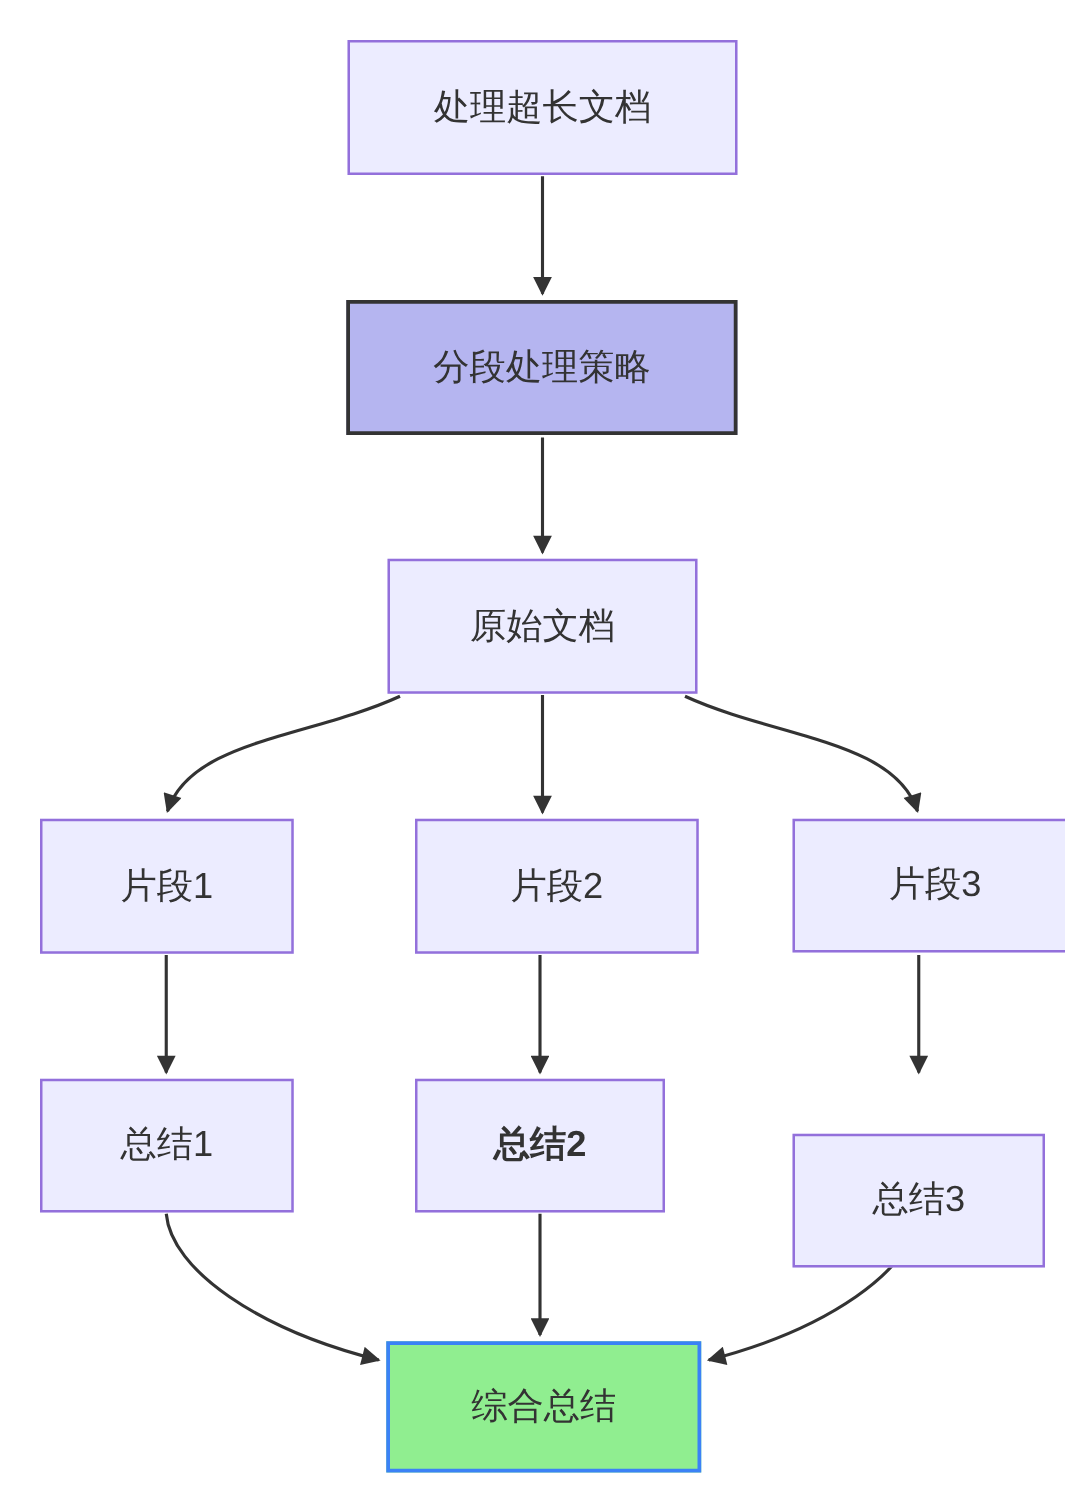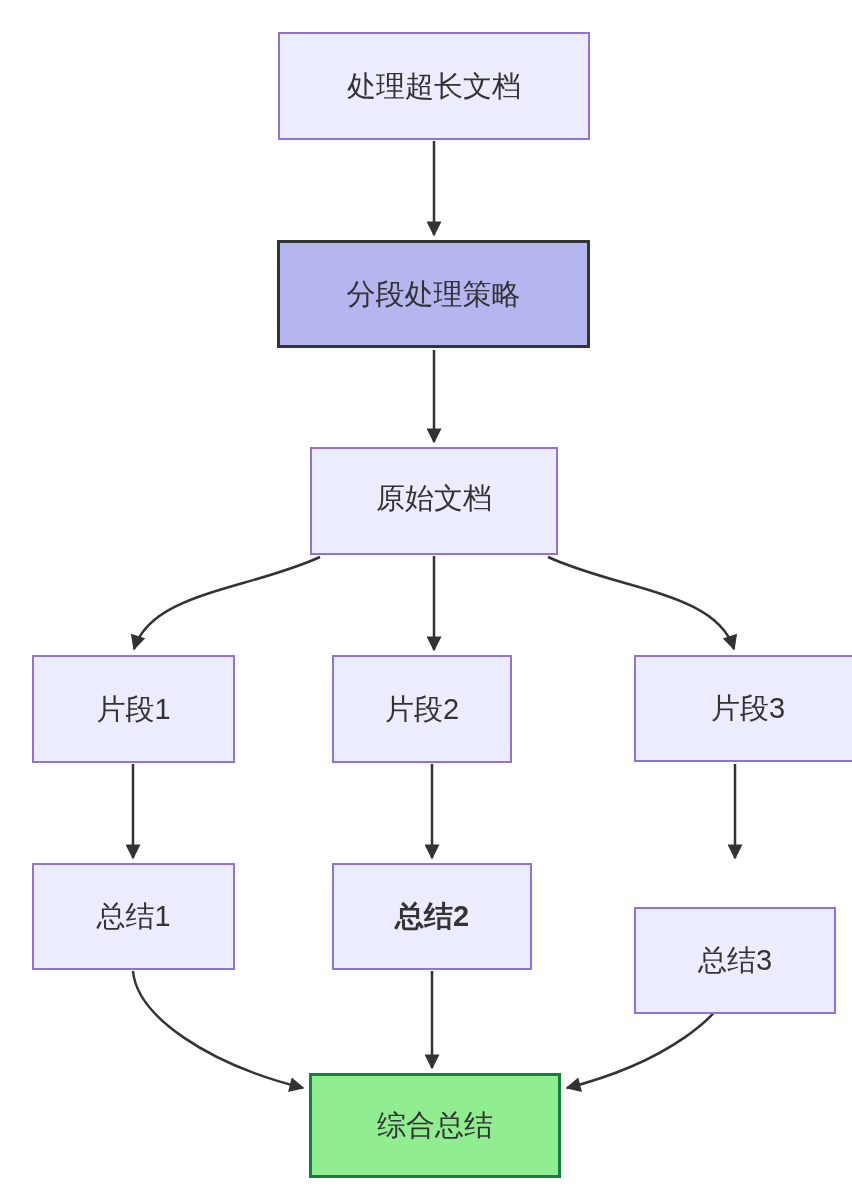--- a/index.html
+++ b/index.html
@@ -35,27 +35,27 @@
     line-height: 1.2;
     text-align: center;
     white-space: nowrap;
   }
   .node.emphasis {
     background: #b5b5f0;
     border: 3.5px solid #333333;
   }
   .node.result {
     background: #90ee90;
-    border: 3px solid #15803d;
+    border: 3px solid #3b82f6;
   }
   #node-A  { left: 278px; top: 32px;   width: 312px; height: 108px; }
   #node-B  { left: 277px; top: 240px;  width: 313px; height: 108px; }
-  #node-C  { left: 310px; top: 447px;  width: 248px; height: 108px; font-family: Liberation Mono, monospace; }
+  #node-C  { left: 310px; top: 447px;  width: 248px; height: 108px; }
   #node-D1 { left: 32px;  top: 655px;  width: 203px; height: 108px; }
-  #node-D2 { left: 332px; top: 655px;  width: 180px; height: 108px; }
+  #node-D2 { left: 332px; top: 655px;  width: 227px; height: 108px; }
   #node-D3 { left: 634px; top: 655px;  width: 228px; height: 107px; }
   #node-E1 { left: 32px;  top: 863px;  width: 203px; height: 107px; justify-content: center; }
   #node-E2 { left: 332px; top: 863px;  width: 200px; height: 107px; font-weight: bold; }
   #node-E3 { left: 634px; top: 863px;  width: 202px; height: 107px; margin-top: 44px; }
   #node-F  { left: 309px; top: 1073px; width: 252px; height: 105px; }
 </style>
 </head>
 <body>
 
 <div class="canvas">

